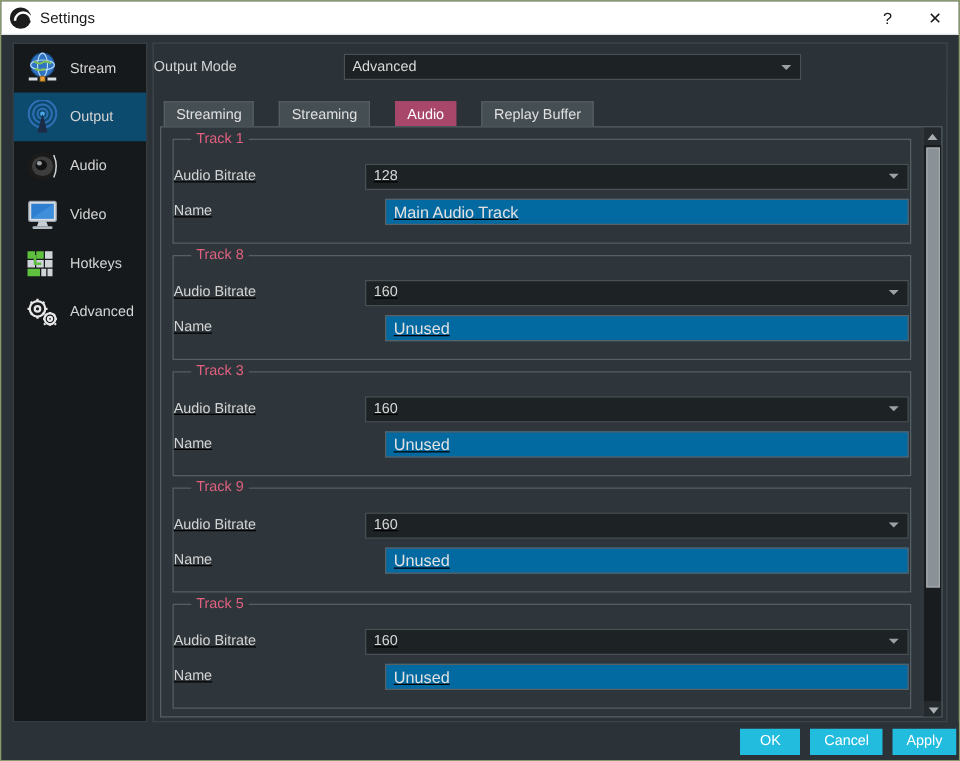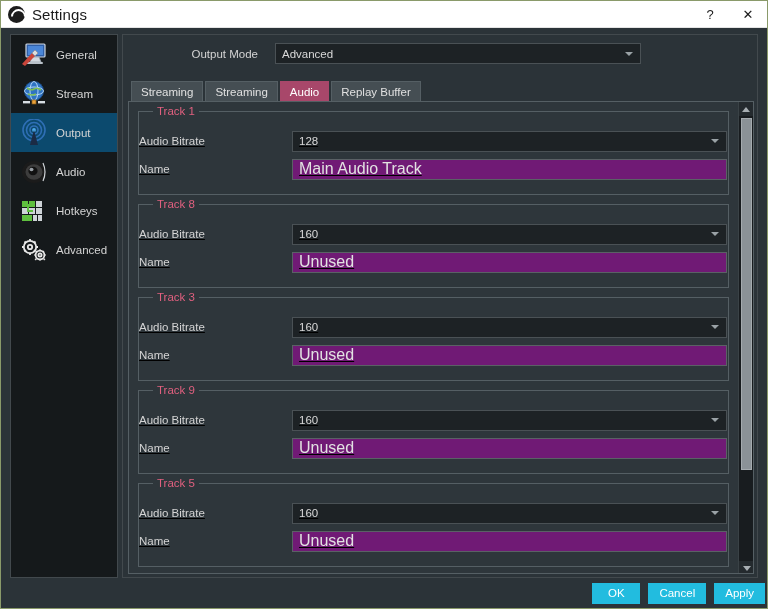--- a/index.html
+++ b/index.html
@@ -44,21 +44,21 @@
     position: absolute;
     left: 3px; top: 3px;
     width: 11px; height: 11px;
     border-radius: 50%;
     border: 2px solid #ffffff;
     border-right-color: transparent;
     border-bottom-color: transparent;
     transform: rotate(45deg);
   }
   .tb-title {
-    font-size: 15px;
+    font-size: 12px;
     color: #1a1a1a;
     letter-spacing: 0.1px;
   }
   .tb-btns {
     margin-left: auto;
     display: flex;
     align-items: center;
     height: 100%;
   }
   .tb-btn {
@@ -114,24 +114,23 @@
   .outmode-row {
     position: absolute;
     left: 0; top: 0;
     width: 636px; height: 37px;
     display: flex;
     align-items: center;
     background: #2b3338;
   }
   .outmode-label {
     width: 152px;
-    text-align: right;
     font-size: 11.5px;
     color: #d4d4d4;
-    padding-right: 17px;
+    padding-right: 7px;
     white-space: nowrap;
   }
 
   
   .combo {
     height: 21px;
     background: #1d2225;
     border: 1px solid #4a5155;
     display: flex;
     align-items: center;
@@ -146,43 +145,44 @@
     right: 7px; top: 50%;
     margin-top: -2px;
     width: 0; height: 0;
     border-left: 4px solid transparent;
     border-right: 4px solid transparent;
     border-top: 4px solid #9aa2a6;
   }
 
   .textbox {
     height: 21px;
-    background: #701a75;
+    background: #0369a1;
     border: 1px solid #5a6165;
     display: flex;
     align-items: center;
-    font-size: 16px;
+    font-size: 13px;
     color: #e2e2e2;
     padding-left: 6px;
     cursor: text;
+    margin-left: 16px;
   }
 
   
   .tabwrap {
     position: absolute;
     left: 5px; top: 44px;
     width: 626px;
     height: 495px;
   }
   .tabbar {
     display: flex;
     align-items: flex-end;
     height: 22px;
     padding-left: 3px;
-    gap: 2px;
+    gap: 20px;
   }
   .tab {
     height: 20px;
     padding: 0 9px;
     display: flex;
     align-items: center;
     background: #454e53;
     color: #e0e0e0;
     font-size: 11.5px;
     border: 1px solid #555f64;
@@ -330,33 +330,20 @@
     <div class="tb-icon"></div>
     <div class="tb-title">Settings</div>
     <div class="tb-btns">
       <div class="tb-btn">?</div>
       <div class="tb-btn close">✕</div>
     </div>
   </div>
 
   <div class="sidebar">
 
-    <div class="side-item">
-      <span class="side-ico">
-        <svg width="30" height="26" viewBox="0 0 30 26">
-          <rect x="7" y="2" width="19" height="13" rx="1" fill="#2f5fa8" stroke="#cfd6de" stroke-width="1.2"></rect>
-          <rect x="9" y="4" width="15" height="9" fill="#4a86d8"></rect>
-          <path d="M13 15 h7 l2 5 h-11 z" fill="#d3d9e0" stroke="#9aa3ad" stroke-width="0.8"></path>
-          <rect x="7" y="20" width="17" height="2" rx="1" fill="#b9c1c9"></rect>
-          <path d="M3 22 L13 11 L16 14 L6 24 Z" fill="#c9453a"></path>
-          <path d="M13 11 L16 8 L19 11 L16 14 Z" fill="#dcdcdc" stroke="#888" stroke-width="0.6"></path>
-        </svg>
-      </span>
-      <span class="side-label">General</span>
-    </div>
 
     <div class="side-item">
       <span class="side-ico">
         <svg width="30" height="28" viewBox="0 0 30 28">
           <circle cx="15" cy="11" r="9.5" fill="#2f73c2" stroke="#1d4e87" stroke-width="1"></circle>
           <ellipse cx="15" cy="11" rx="9.5" ry="4" fill="none" stroke="#bfe0ff" stroke-width="0.9"></ellipse>
           <ellipse cx="15" cy="11" rx="4" ry="9.5" fill="none" stroke="#bfe0ff" stroke-width="0.9"></ellipse>
           <path d="M8 8 q4 3 7 1 q3 -2 7 1" fill="none" stroke="#7fbf55" stroke-width="1.6"></path>
           <path d="M9 14 q4 2 8 0" fill="none" stroke="#7fbf55" stroke-width="1.6"></path>
           <rect x="13" y="20" width="4" height="4" fill="#e9a13b" stroke="#8a5d17" stroke-width="0.7"></rect>
@@ -386,20 +373,32 @@
           <ellipse cx="15" cy="13" rx="12" ry="11" fill="#1b1b1b"></ellipse>
           <ellipse cx="15" cy="13" rx="8.5" ry="7.8" fill="#3d3d3d"></ellipse>
           <ellipse cx="14" cy="12" rx="4.6" ry="4.2" fill="#111"></ellipse>
           <ellipse cx="12.5" cy="10.5" rx="2" ry="1.8" fill="#9aa0a6"></ellipse>
           <path d="M24 4 q4 9 0 18" fill="none" stroke="#cfd4d8" stroke-width="1.2"></path>
         </svg>
       </span>
       <span class="side-label">Audio</span>
     </div>
 
+    <div class="side-item">
+      <span class="side-ico">
+        <svg width="30" height="26" viewBox="0 0 30 26">
+          <rect x="4" y="2" width="22" height="16" rx="1.5" fill="#d7dde3" stroke="#9aa3ad" stroke-width="1"></rect>
+          <rect x="6" y="4" width="18" height="12" fill="#2f7fd0"></rect>
+          <path d="M6 16 L24 4 L24 16 Z" fill="#4a9ae2" opacity="0.55"></path>
+          <path d="M12 18 h6 l1.5 4 h-9 z" fill="#c7ced5"></path>
+          <rect x="7" y="22" width="16" height="2.2" rx="1" fill="#b3bbc3"></rect>
+        </svg>
+      </span>
+      <span class="side-label">Video</span>
+    </div>
 
     <div class="side-item">
       <span class="side-ico">
         <svg width="30" height="24" viewBox="0 0 30 24">
           <rect x="3" y="2" width="6" height="6" fill="#5fbf3f"></rect>
           <rect x="10" y="2" width="6" height="6" fill="#5fbf3f"></rect>
           <rect x="17" y="2" width="6" height="6" fill="#cfd4d8"></rect>
           <rect x="3" y="9" width="6" height="6" fill="#cfd4d8"></rect>
           <rect x="10" y="9" width="6" height="6" fill="#cfd4d8"></rect>
           <rect x="17" y="9" width="6" height="6" fill="#cfd4d8"></rect>

